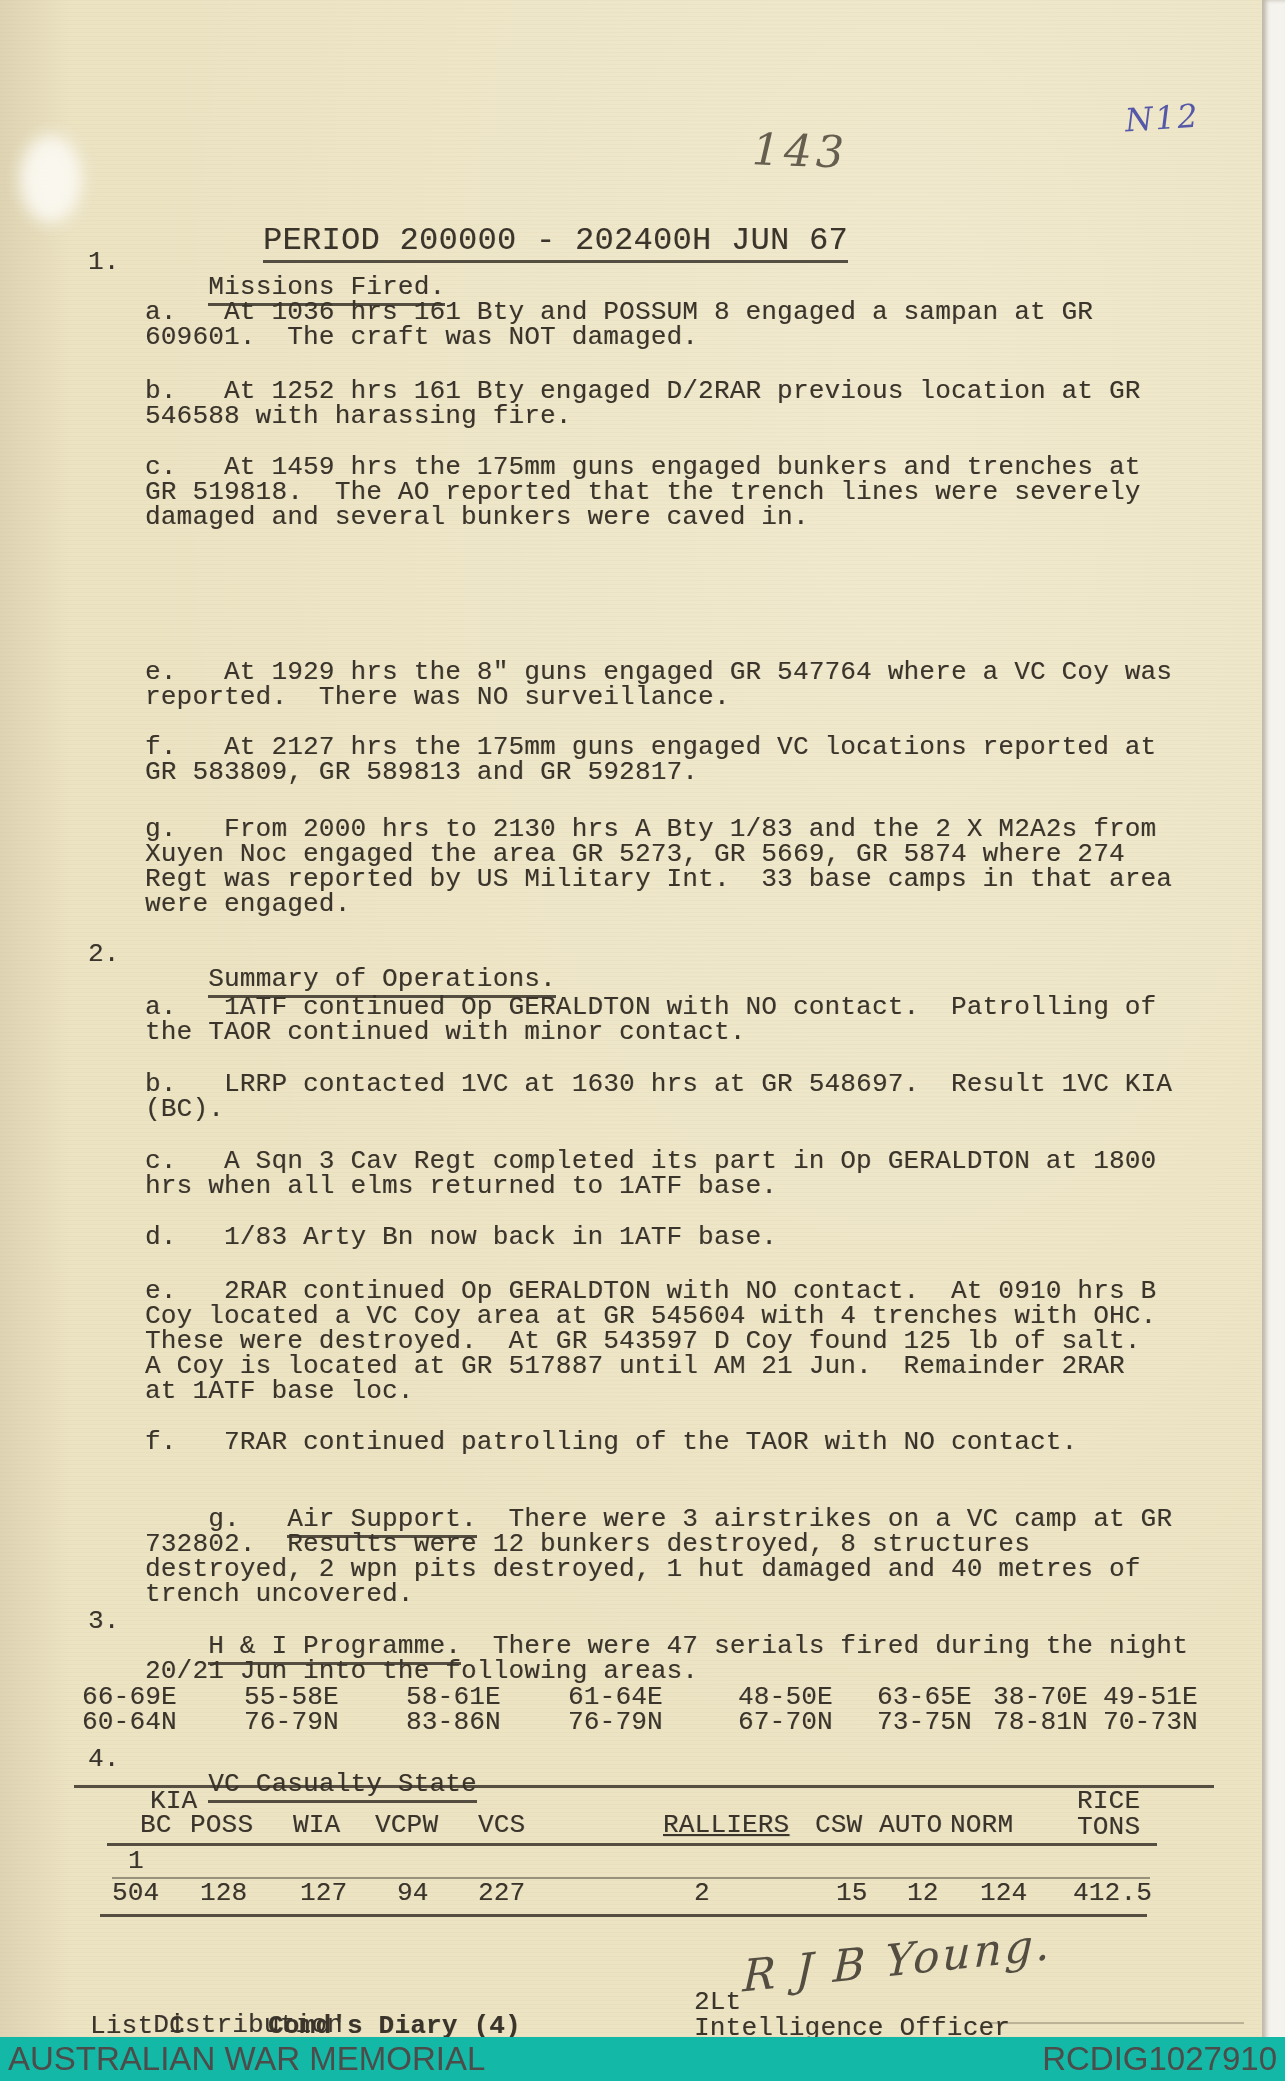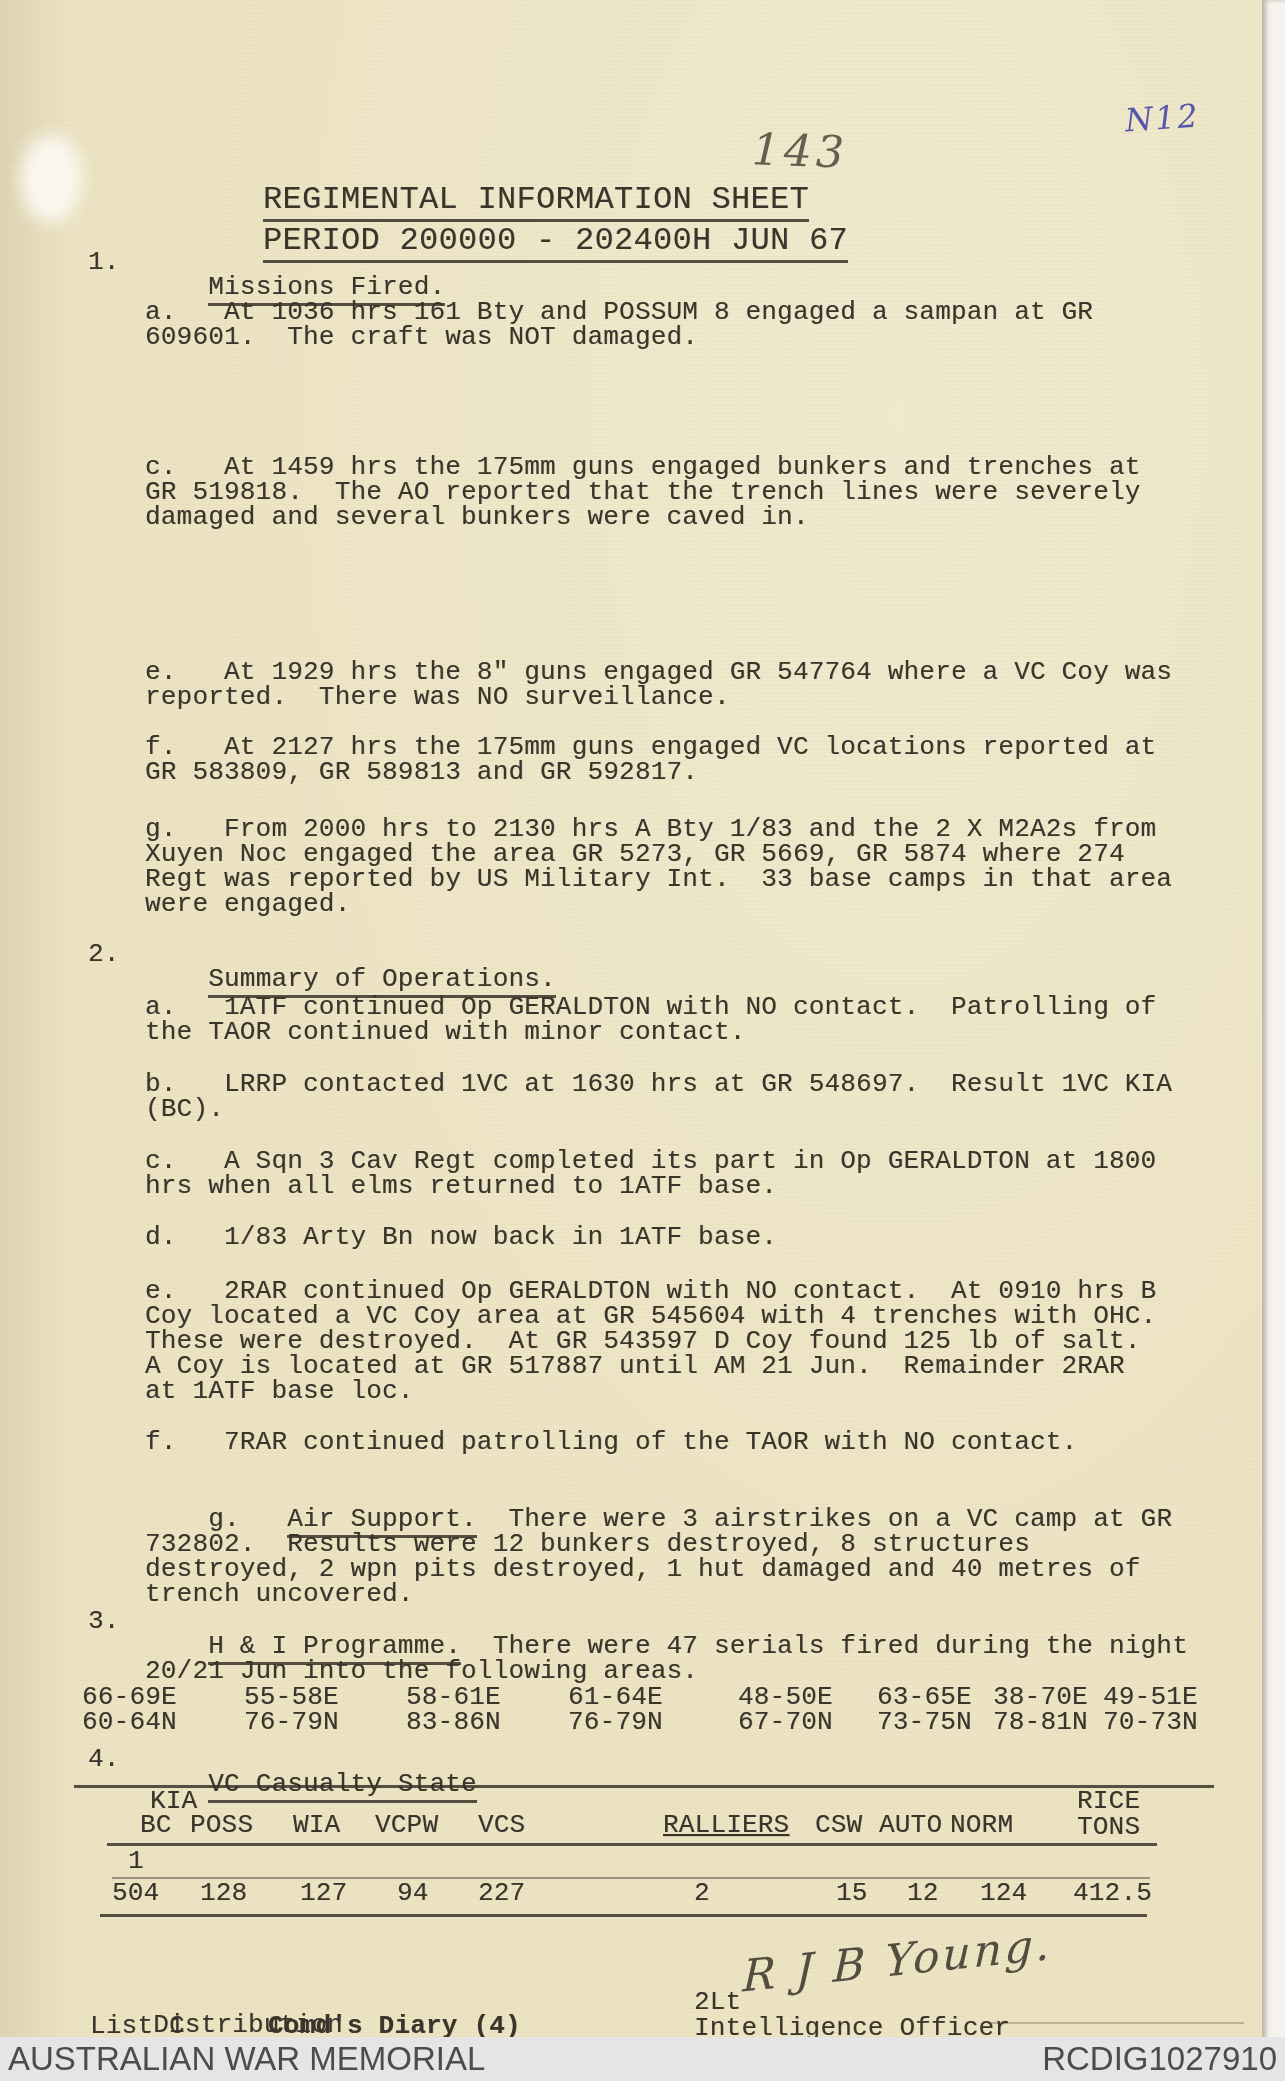--- a/index.html
+++ b/index.html
@@ -27,21 +27,21 @@
   .rule.thin{height:2px;background:rgba(52,46,37,.45);}
   .blotch{
     position:absolute;left:20px;top:135px;width:62px;height:88px;
     background:rgba(250,248,240,.95);border-radius:50%;filter:blur(8px);
   }
   .edge-right{
     position:absolute;top:0;bottom:0;left:1262px;right:0;
     background:#f5f3ee;box-shadow:inset 4px 0 4px rgba(120,110,85,.45);
   }
   .footer{
-    position:absolute;left:0;right:0;top:2037px;height:44px;background:#e5e5e5;
+    position:absolute;left:0;right:0;top:2037px;height:44px;background:#14b8a6;
     font-family:"Liberation Sans",sans-serif;font-size:33px;color:#4c4c4a;
     display:flex;justify-content:space-between;align-items:center;
     padding:0 8px;box-sizing:border-box;
   }
   .sig{
     position:absolute;left:742px;top:1934px;
     font-family:"DejaVu Serif",serif;font-style:italic;
     font-size:44px;letter-spacing:3px;color:rgba(45,40,32,.8);
     transform:rotate(-6deg) skewX(-8deg);white-space:nowrap;
   }
@@ -53,33 +53,32 @@
 </head>
 <body>
 
 <div class="page">
 
   <div class="blotch"></div>
 
   <div class="t hw" style="left:1125px;top:106px;font-size:32px;color:#5558a8;transform:rotate(-4deg);letter-spacing:2px;">N12</div>
   <div class="t hw" style="left:752px;top:138px;font-size:44px;color:rgba(78,71,58,.85);transform:rotate(2deg);letter-spacing:4px;">143</div>
 
-  <div class="t title" style="left:185px;top:155px;">
-    <span class="u">REGIMENTAL INFORMATION SHEET</span>
-  </div>
   <div class="t title" style="left:185px;top:196px;">
     <span class="u">PERIOD 200000 - 202400H JUN 67</span>
   </div>
 
   <div class="t" style="left:88px;top:250px;">1.</div>
   <div class="t" style="left:145px;top:250px;">
     <span class="u">Missions Fired.</span>
   </div>
   <div class="t" style="left:145px;top:300px;">a.   At 1036 hrs 161 Bty and POSSUM 8 engaged a sampan at GR
 609601.  The craft was NOT damaged.</div>
+  <div class="t" style="left:145px;top:379px;">b.   At 1252 hrs 161 Bty engaged D/2RAR previous location at GR
+546588 with harassing fire.</div>
   <div class="t" style="left:145px;top:455px;">c.   At 1459 hrs the 175mm guns engaged bunkers and trenches at
 GR 519818.  The AO reported that the trench lines were severely
 damaged and several bunkers were caved in.</div>
   <div class="t" style="left:145px;top:660px;">e.   At 1929 hrs the 8" guns engaged GR 547764 where a VC Coy was
 reported.  There was NO surveillance.</div>
   <div class="t" style="left:145px;top:735px;">f.   At 2127 hrs the 175mm guns engaged VC locations reported at
 GR 583809, GR 589813 and GR 592817.</div>
   <div class="t" style="left:145px;top:817px;">g.   From 2000 hrs to 2130 hrs A Bty 1/83 and the 2 X M2A2s from
 Xuyen Noc engaged the area GR 5273, GR 5669, GR 5874 where 274
 Regt was reported by US Military Int.  33 base camps in that area

